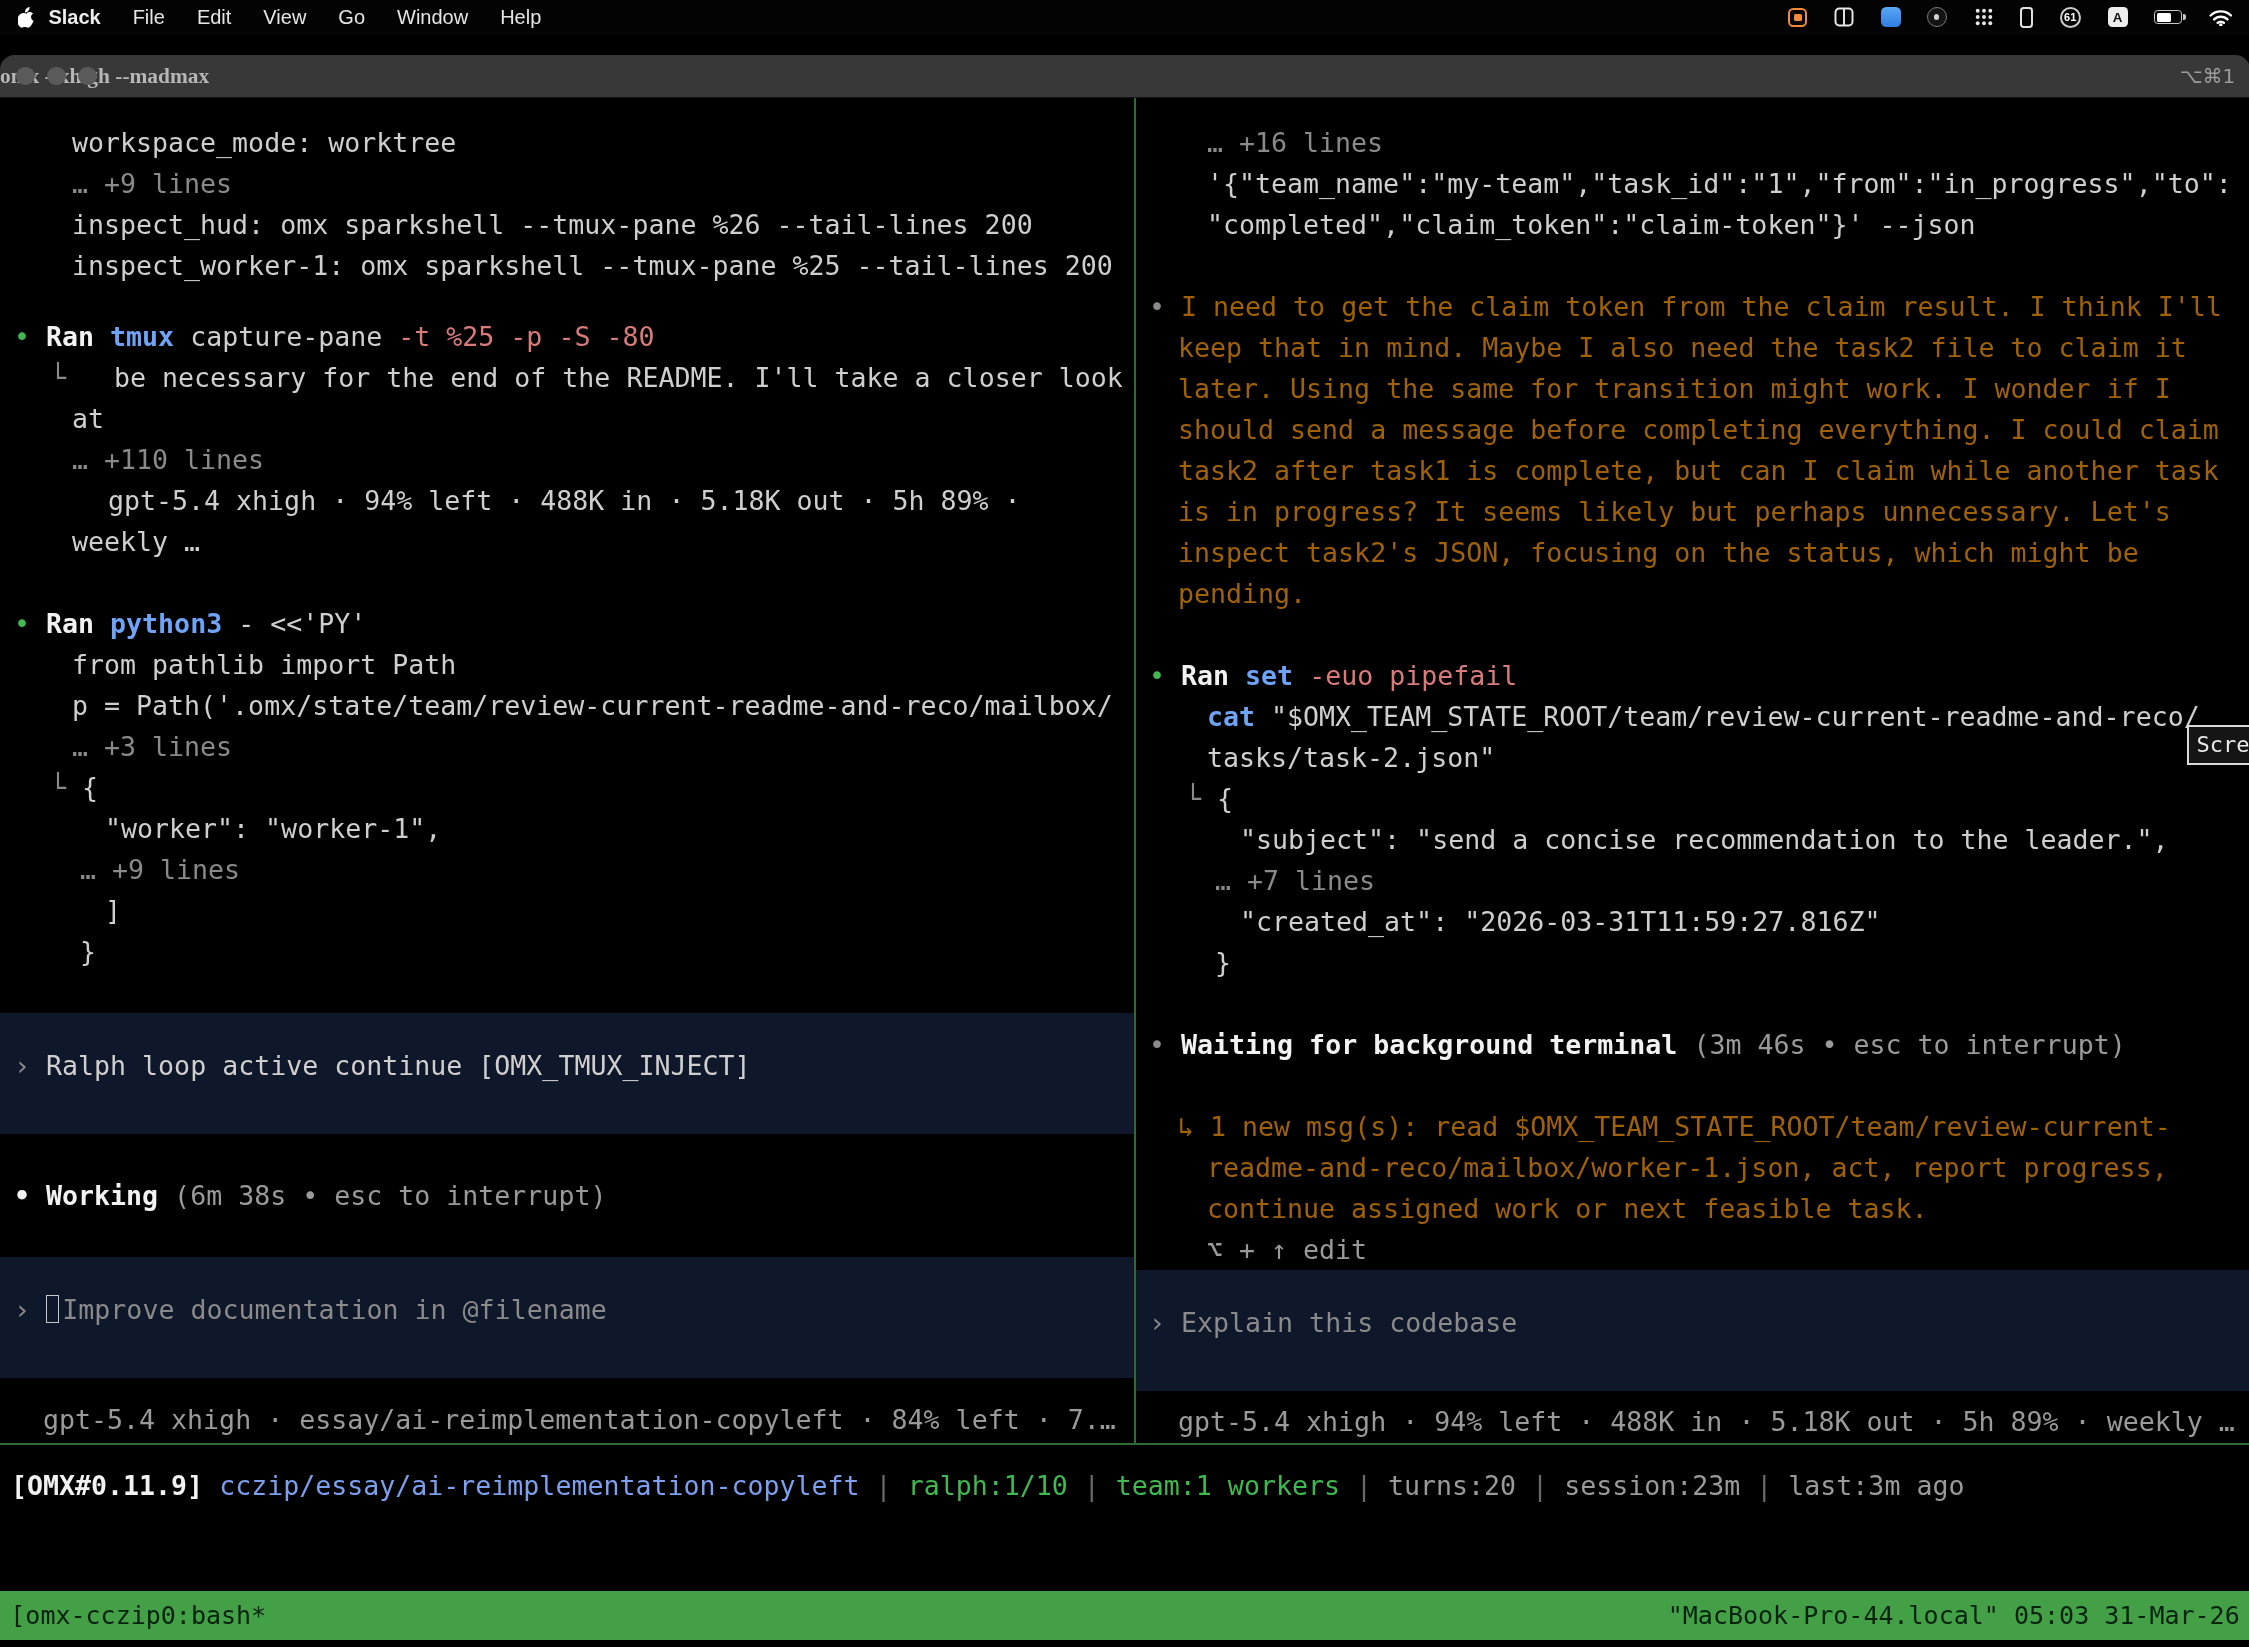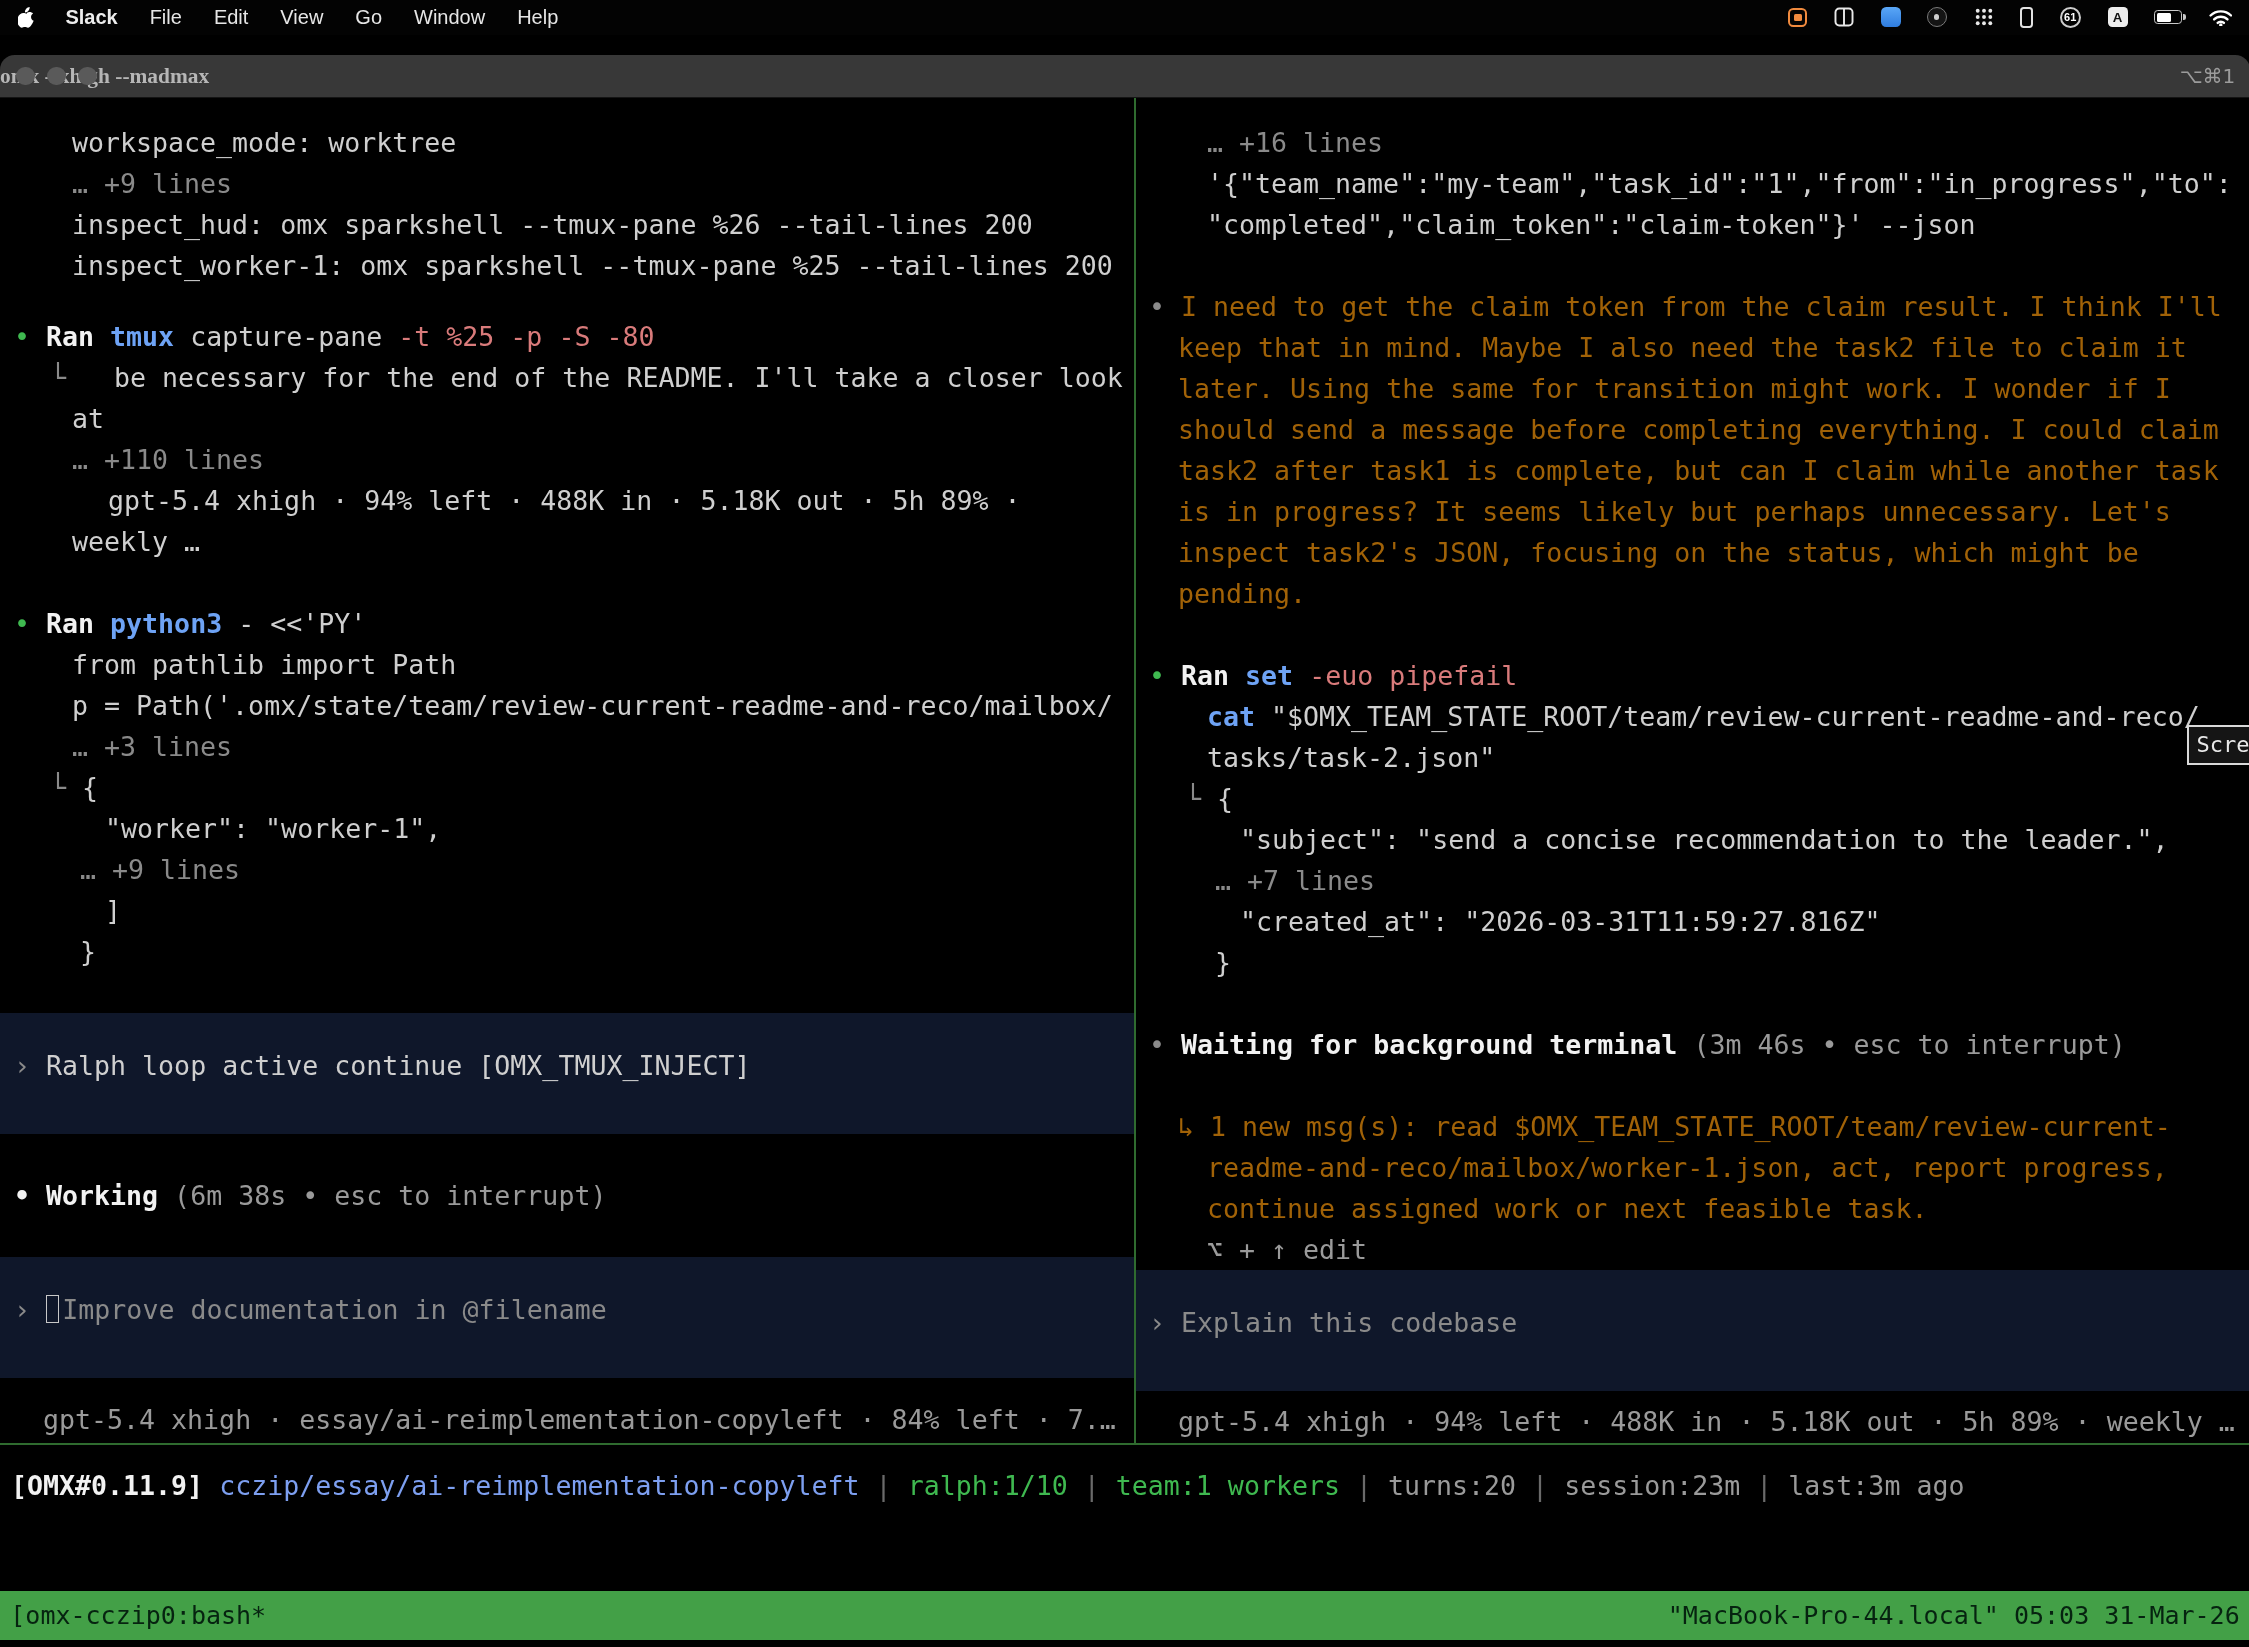--- a/index.html
+++ b/index.html
@@ -3,21 +3,21 @@
 <meta charset="utf-8">
 <style>
   *{margin:0;padding:0;box-sizing:border-box}
   html,body{width:2250px;height:1648px;background:#000;overflow:hidden}
   .screen{position:relative;width:2250px;height:1648px;background:#000;font-family:"DejaVu Sans Mono",monospace}
 
   
   .menubar{position:absolute;top:0;left:0;width:100%;height:35px;background:#030303;display:flex;align-items:center;
     padding:0 17.7px;font-family:"Liberation Sans","DejaVu Sans",sans-serif;font-size:20px;color:#ededed}
   .apple-logo{display:flex;align-items:center}
-  .app-name{font-weight:700;margin-left:30px}
+  .app-name{font-weight:700;margin-left:13px}
   .menu-item{margin-left:32px;color:#e6e6e6}
   .mb-right{margin-left:auto;display:flex;align-items:center;gap:26.6px}
   .icn{display:inline-flex;align-items:center;justify-content:center}
   .rec-ind{width:19px;height:19px;border:2.2px solid #f08a3e;border-radius:5.2px;position:relative}
   .rec-ind::after{content:"";position:absolute;left:3.7px;top:3.7px;width:7.4px;height:7.4px;background:#f08a3e;border-radius:1.5px}
   .blue-app{width:20px;height:20px;border-radius:5.2px;background:linear-gradient(#5aa7f7,#2f7de0)}
   .dark-app{width:20px;height:20px;border-radius:50%;background:#141414;border:1.5px solid #7a7a7a;position:relative}
   .dark-app::after{content:"";position:absolute;left:5.9px;top:5.9px;width:5.2px;height:5.2px;border-radius:50%;background:#cfcfcf}
   .device{width:12.5px;height:20.7px;border:2.2px solid #e2e2e2;border-radius:3.7px}
   .circ61{width:21.4px;height:21.4px;border:2.2px solid #cdcdcd;border-radius:50%;color:#fff;font-size:11px;font-weight:700;

